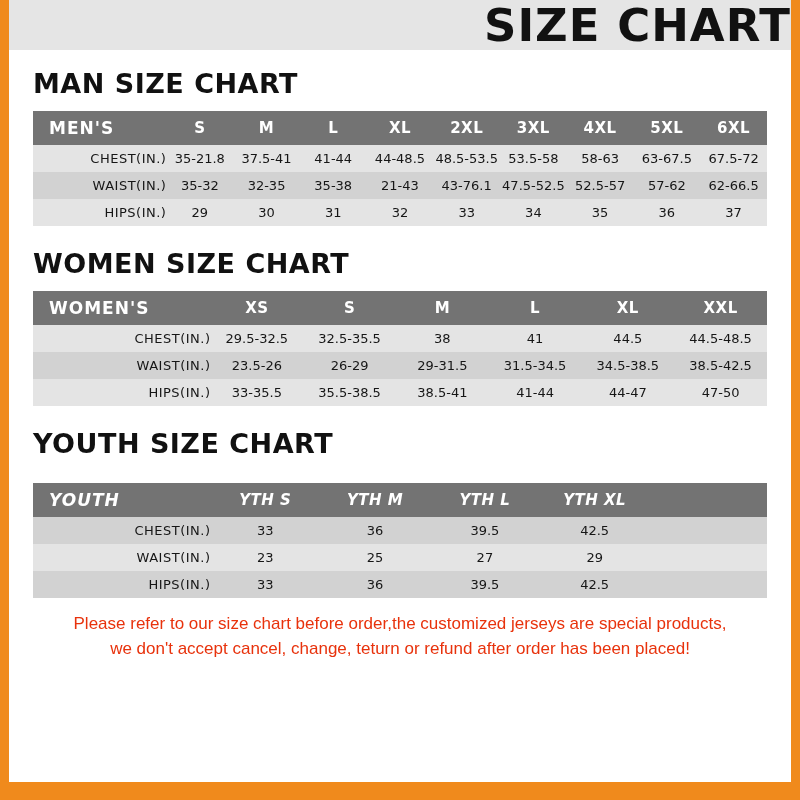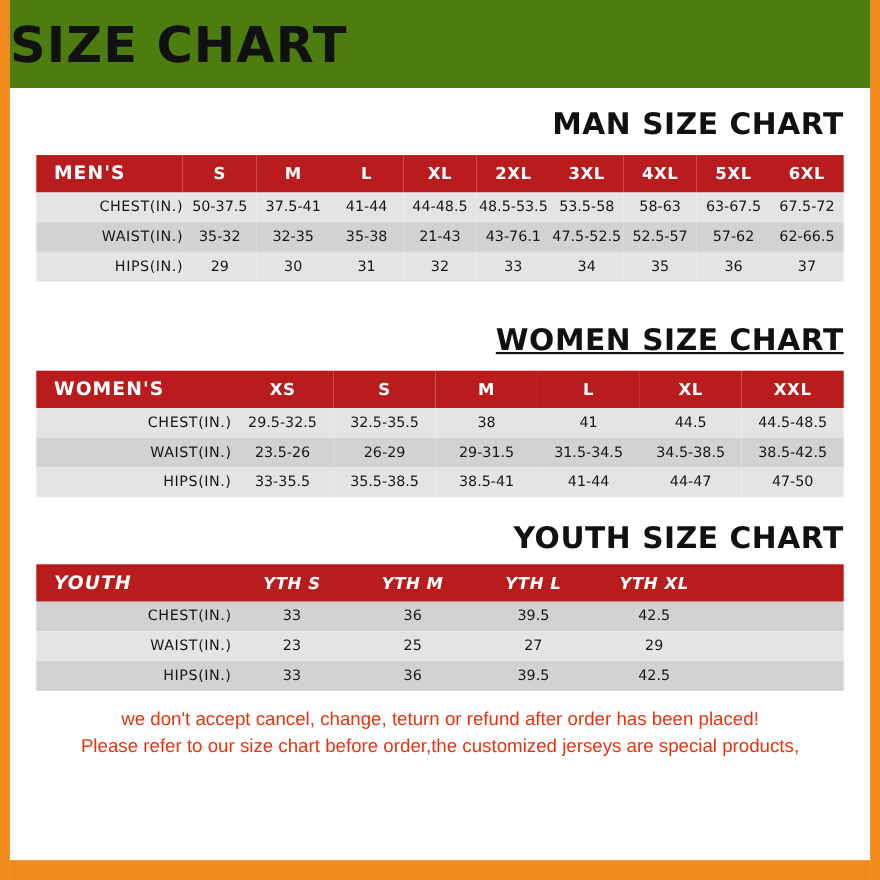--- a/index.html
+++ b/index.html
@@ -18,66 +18,66 @@
     width: 800px;
     height: 800px;
     box-sizing: border-box;
     border-left: 9px solid #f08a1c;
     border-right: 9px solid #f08a1c;
     background: #ffffff;
     display: flex;
     flex-direction: column;
   }
   .banner {
-    background: #4d7c0f;
-    height: 80px;
+    background: #e5e5e5;
+    height: 50px;
     display: flex;
     align-items: center;
-    justify-content: flex-start;
+    justify-content: flex-end;
     flex: 0 0 auto;
   }
   .banner-title {
     font-family: "DejaVu Sans", sans-serif;
     font-weight: bold;
     font-size: 45px;
     letter-spacing: 1px;
     color: #111111;
     line-height: 1;
   }
   .content {
     flex: 1 1 auto;
     padding: 0 24px;
     box-sizing: border-box;
   }
   .section-title {
-    text-align: right;
+    text-align: left;
     font-family: "DejaVu Sans", sans-serif;
     font-weight: bold;
     font-size: 27px;
     color: #111111;
     letter-spacing: 0.5px;
   }
   .t1 { margin: 18px 0 12px 0; }
-  .t2 { margin: 38px 0 12px 0; text-decoration: underline; }
-  .t3 { margin: 22px 0 8px 0; }
+  .t2 { margin: 22px 0 12px 0; }
+  .t3 { margin: 22px 0 24px 0; }
 
   table.size-table {
     width: 100%;
     border-collapse: collapse;
     table-layout: fixed;
     font-family: "DejaVu Sans", sans-serif;
   }
   table.size-table th,
   table.size-table td {
     text-align: center;
     padding: 0;
     font-weight: normal;
   }
   table.size-table thead th {
-    background: #b91c1c;
+    background: #737373;
     color: #ffffff;
     font-size: 15px;
     font-weight: bold;
     height: 34px;
     letter-spacing: 0.5px;
   }
   table.size-table thead th.label-col {
     text-align: left;
     padding-left: 16px;
     font-size: 17px;
@@ -145,21 +145,21 @@
           <th>2XL</th>
           <th>3XL</th>
           <th>4XL</th>
           <th>5XL</th>
           <th>6XL</th>
         </tr>
       </thead>
       <tbody>
         <tr class="odd">
           <td class="label-col">CHEST(IN.)</td>
-          <td>50-37.5</td>
+          <td>35-21.8</td>
           <td>37.5-41</td>
           <td>41-44</td>
           <td>44-48.5</td>
           <td>48.5-53.5</td>
           <td>53.5-58</td>
           <td>58-63</td>
           <td>63-67.5</td>
           <td>67.5-72</td>
         </tr>
         <tr class="even">
@@ -267,20 +267,20 @@
           <td>33</td>
           <td>36</td>
           <td>39.5</td>
           <td>42.5</td>
           <td></td>
         </tr>
       </tbody>
     </table>
 
     <div class="notice">
+      <div>Please refer to our size chart before order,the customized jerseys are special products,</div>
       <div>we don't accept cancel, change, teturn or refund after order has been placed!</div>
-      <div>Please refer to our size chart before order,the customized jerseys are special products,</div>
     </div>
 
   </div>
 
   <div class="bottom-bar"></div>
 </div>
 
 </body></html>

